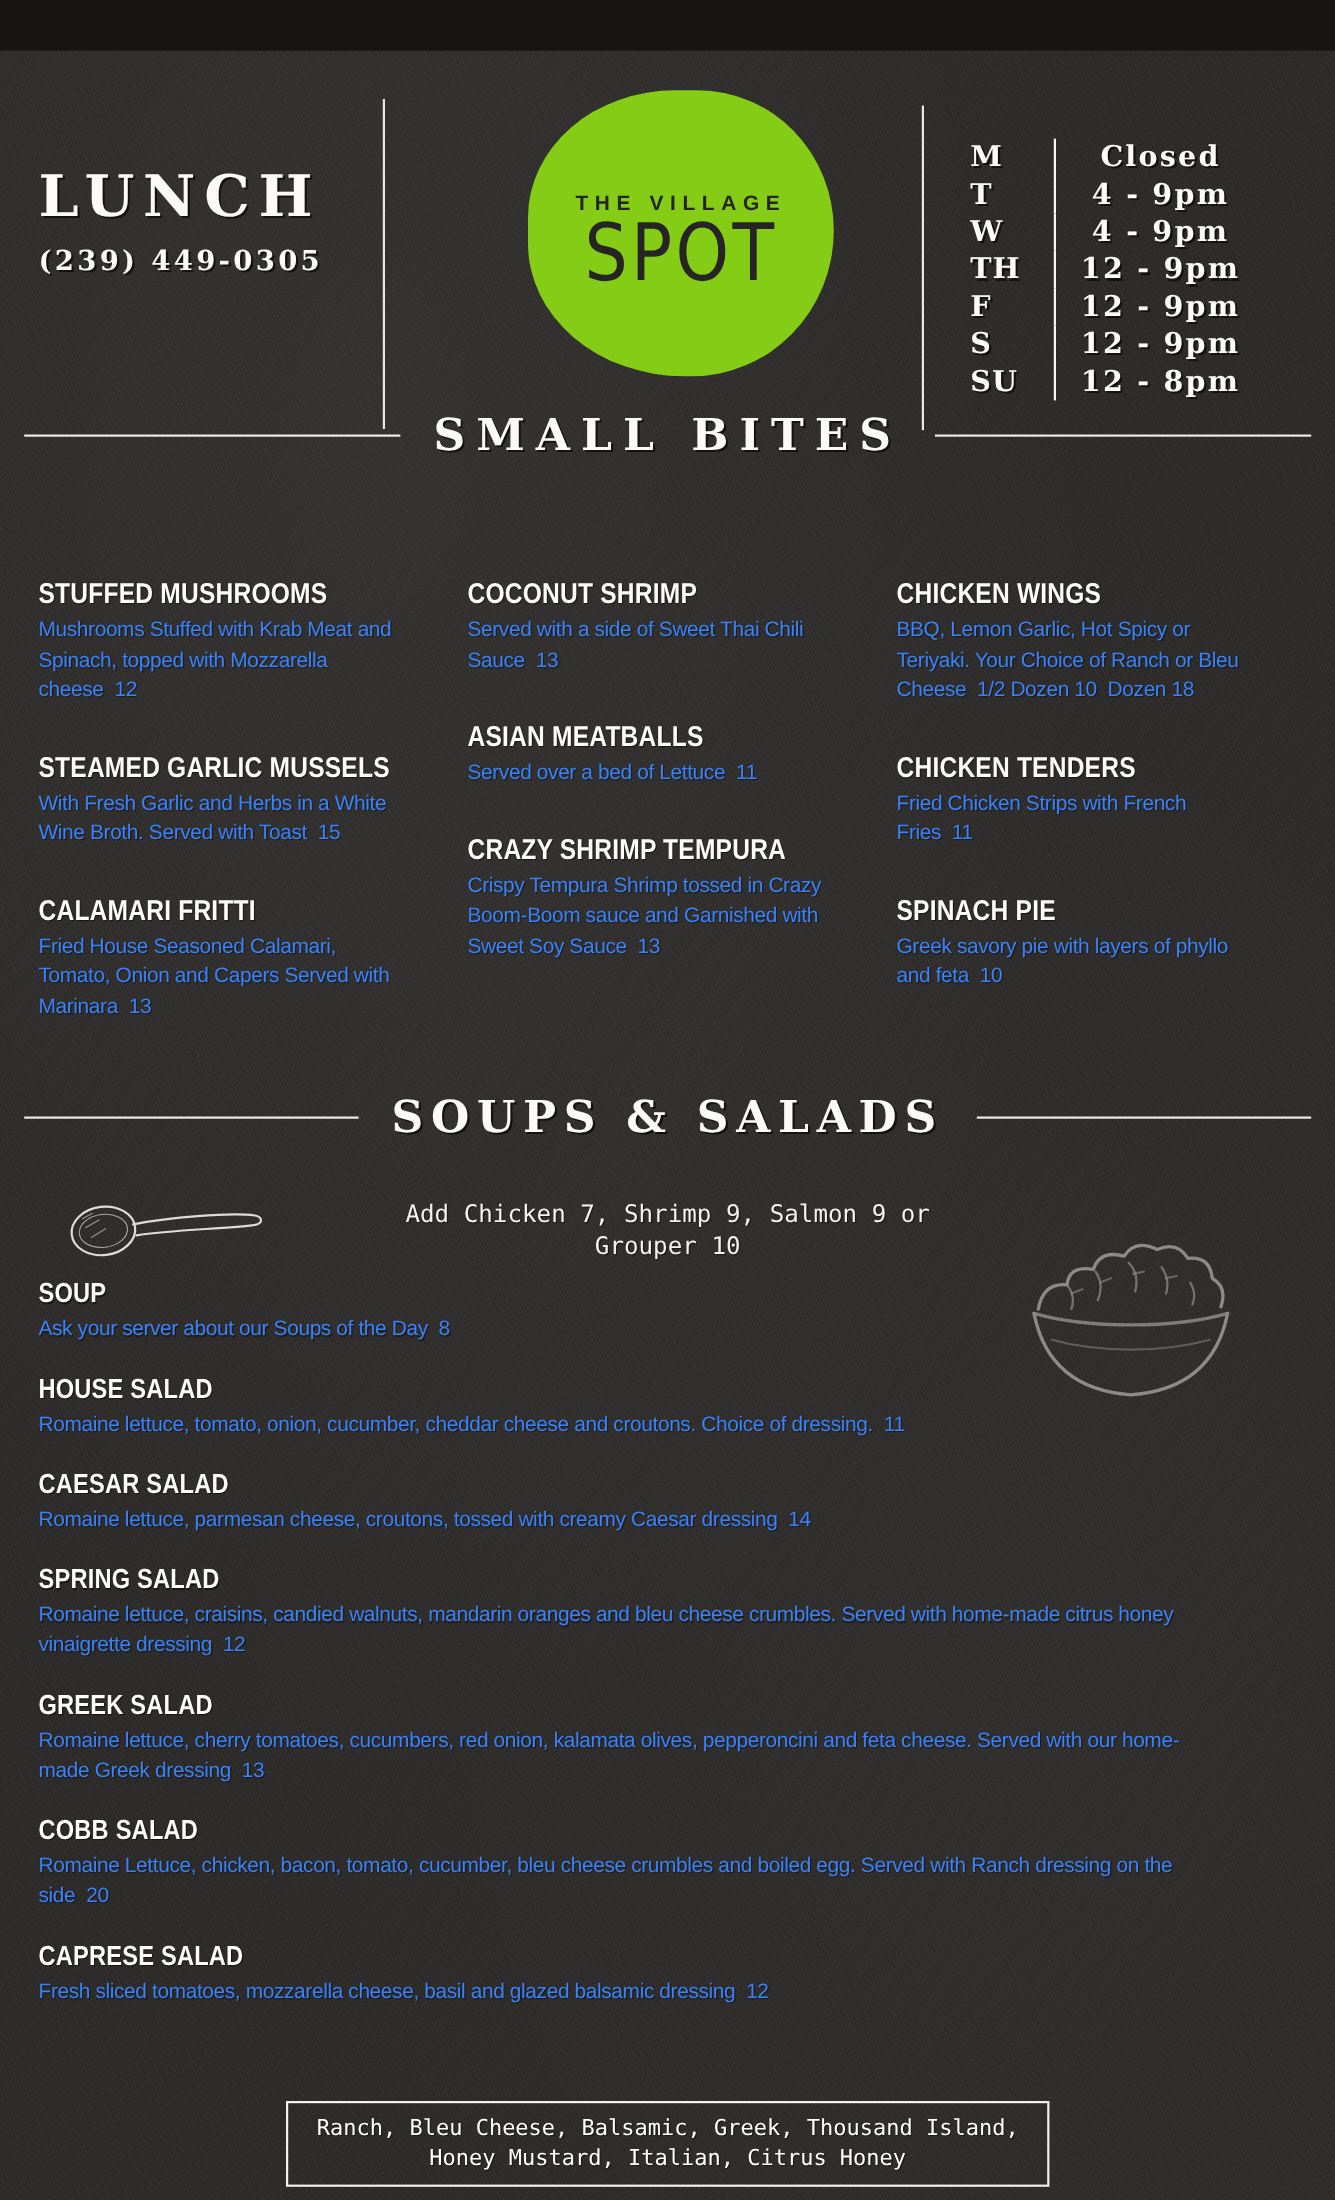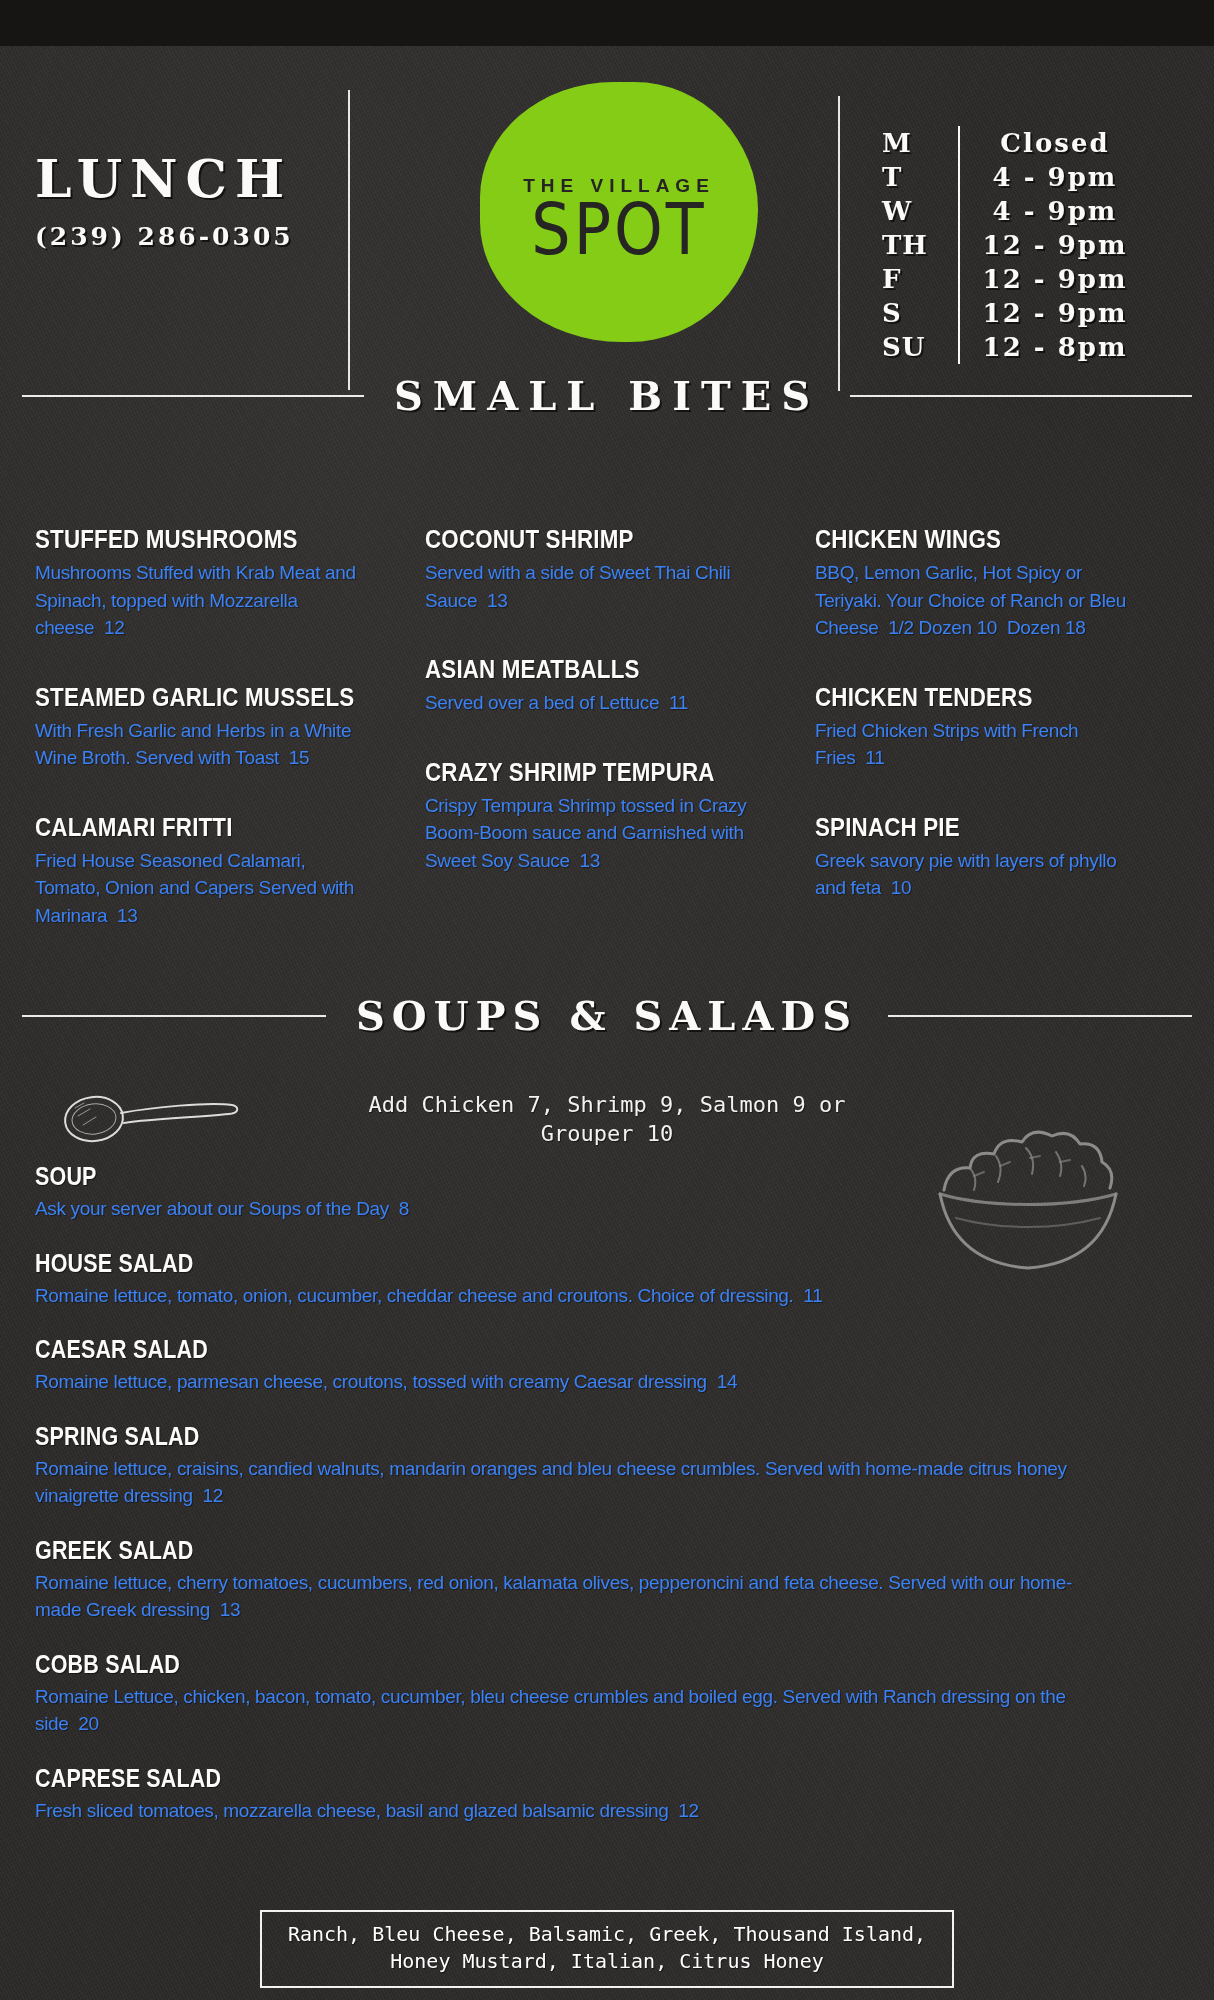--- a/index.html
+++ b/index.html
@@ -95,21 +95,21 @@
     text-shadow:1px 1px 1px rgba(0,0,0,.5);
   }
 </style>
 </head>
 <body>
 
 <div class="page">
   <div class="content">
 
     <div class="lunch-title slab">LUNCH</div>
-    <div class="phone slab">(239) 286-0305</div>
+    <div class="phone slab">(239) 449-0305</div>
 
     <div class="vline vline-left"></div>
     <div class="vline vline-right"></div>
 
     <div class="logo">
       <div class="logo-top">THE VILLAGE</div>
       <div class="logo-bottom">SPOT</div>
     </div>
 
     <div class="hours">

